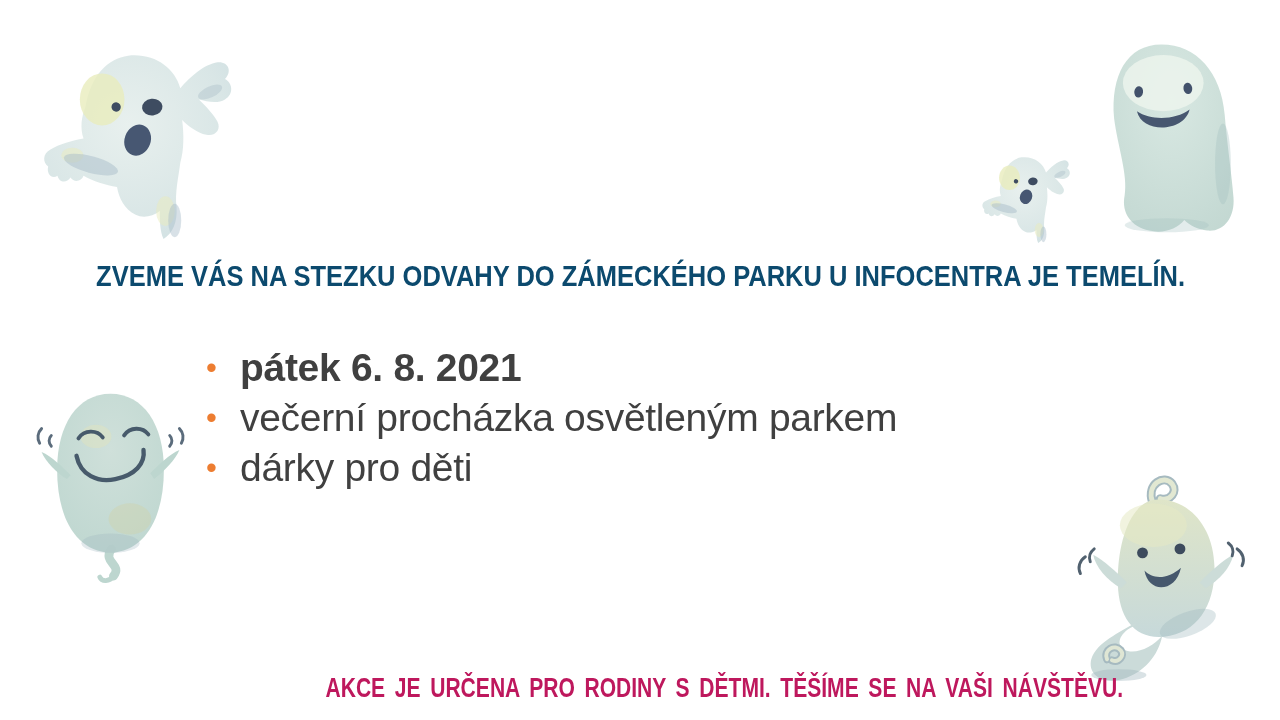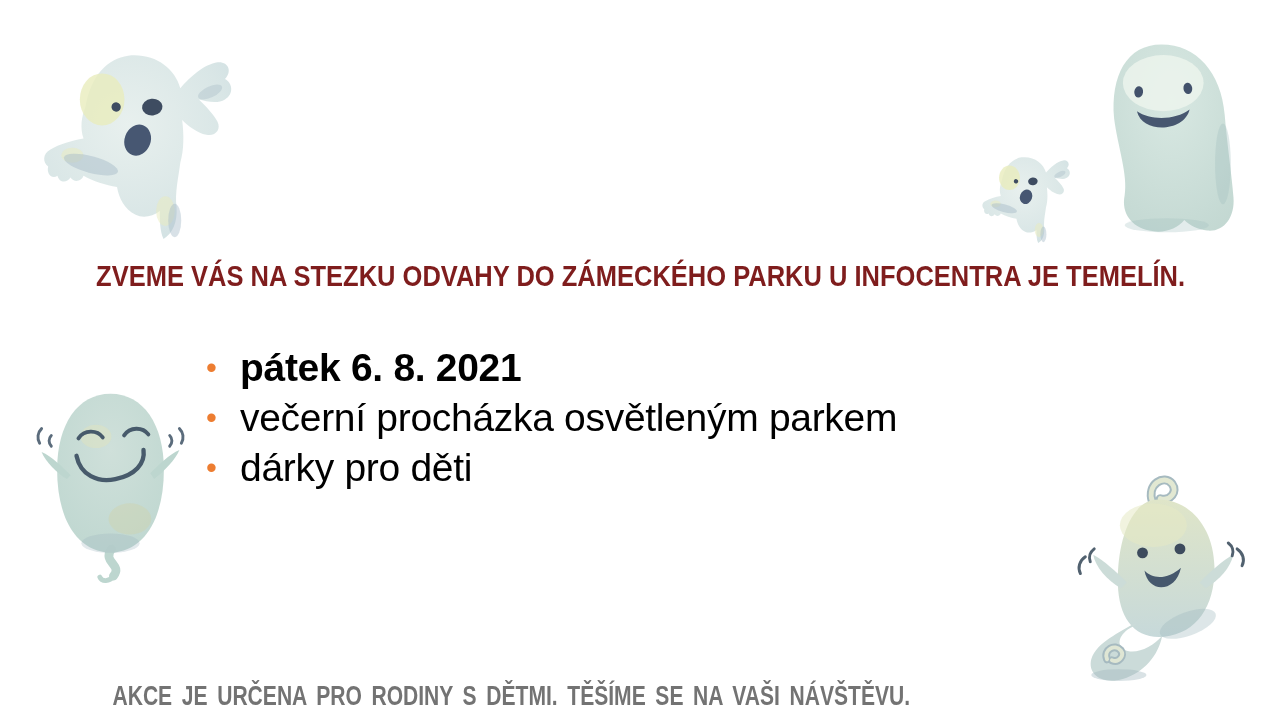--- a/index.html
+++ b/index.html
@@ -12,39 +12,39 @@
   
   .title{
     position:absolute;top:39px;left:24px;right:0;text-align:center;
     color:#ED7D31;font-weight:700;font-size:85px;line-height:91px;letter-spacing:0px;
   }
   .title .t-line{display:block;transform:scaleX(.78);transform-origin:50% 50%;white-space:nowrap;}
 
   
   .subtitle{
     position:absolute;top:258px;left:0;right:0;text-align:center;
-    color:#7f1d1d;font-weight:700;font-size:30px;line-height:36px;
+    color:#0c4a6e;font-weight:700;font-size:30px;line-height:36px;
   }
   .subtitle .cond{display:inline-block;transform:scaleX(.85);transform-origin:50% 50%;white-space:nowrap;}
 
   
   ul.bullets{
     position:absolute;top:343px;left:206px;margin:0;padding:0;list-style:none;
-    color:#000000;font-size:39px;line-height:50px;letter-spacing:-0.3px;
+    color:#404040;font-size:39px;line-height:50px;letter-spacing:-0.3px;
   }
   ul.bullets li{position:relative;padding-left:34px;white-space:nowrap;}
   ul.bullets li::before{
     content:"\2022";position:absolute;left:0;top:0;font-size:31px;line-height:50px;color:#ED7D31;
   }
   ul.bullets b{font-weight:700;}
 
   
   .footer{
-    position:absolute;top:672px;left:0;right:44px;text-align:left;
-    color:#737373;font-weight:700;font-size:27px;line-height:32px;word-spacing:0.18em;margin-top:8px;
+    position:absolute;top:672px;left:0;right:44px;text-align:right;
+    color:#be185d;font-weight:700;font-size:27px;line-height:32px;word-spacing:0.18em;
   }
   .footer .cond{display:inline-block;transform:scaleX(.78);transform-origin:50% 50%;white-space:nowrap;}
 
   
   .ghost{position:absolute;}
   .g-topleft{left:35px;top:25px;width:205px;height:214px;}
   .g-small{left:978px;top:143px;width:96px;height:100px;}
   .g-big{left:1086px;top:32px;width:158px;height:211px;}
   .g-left{left:28px;top:378px;width:165px;height:209px;}
   .g-botright{left:1040px;top:466px;width:207px;height:222px;}

